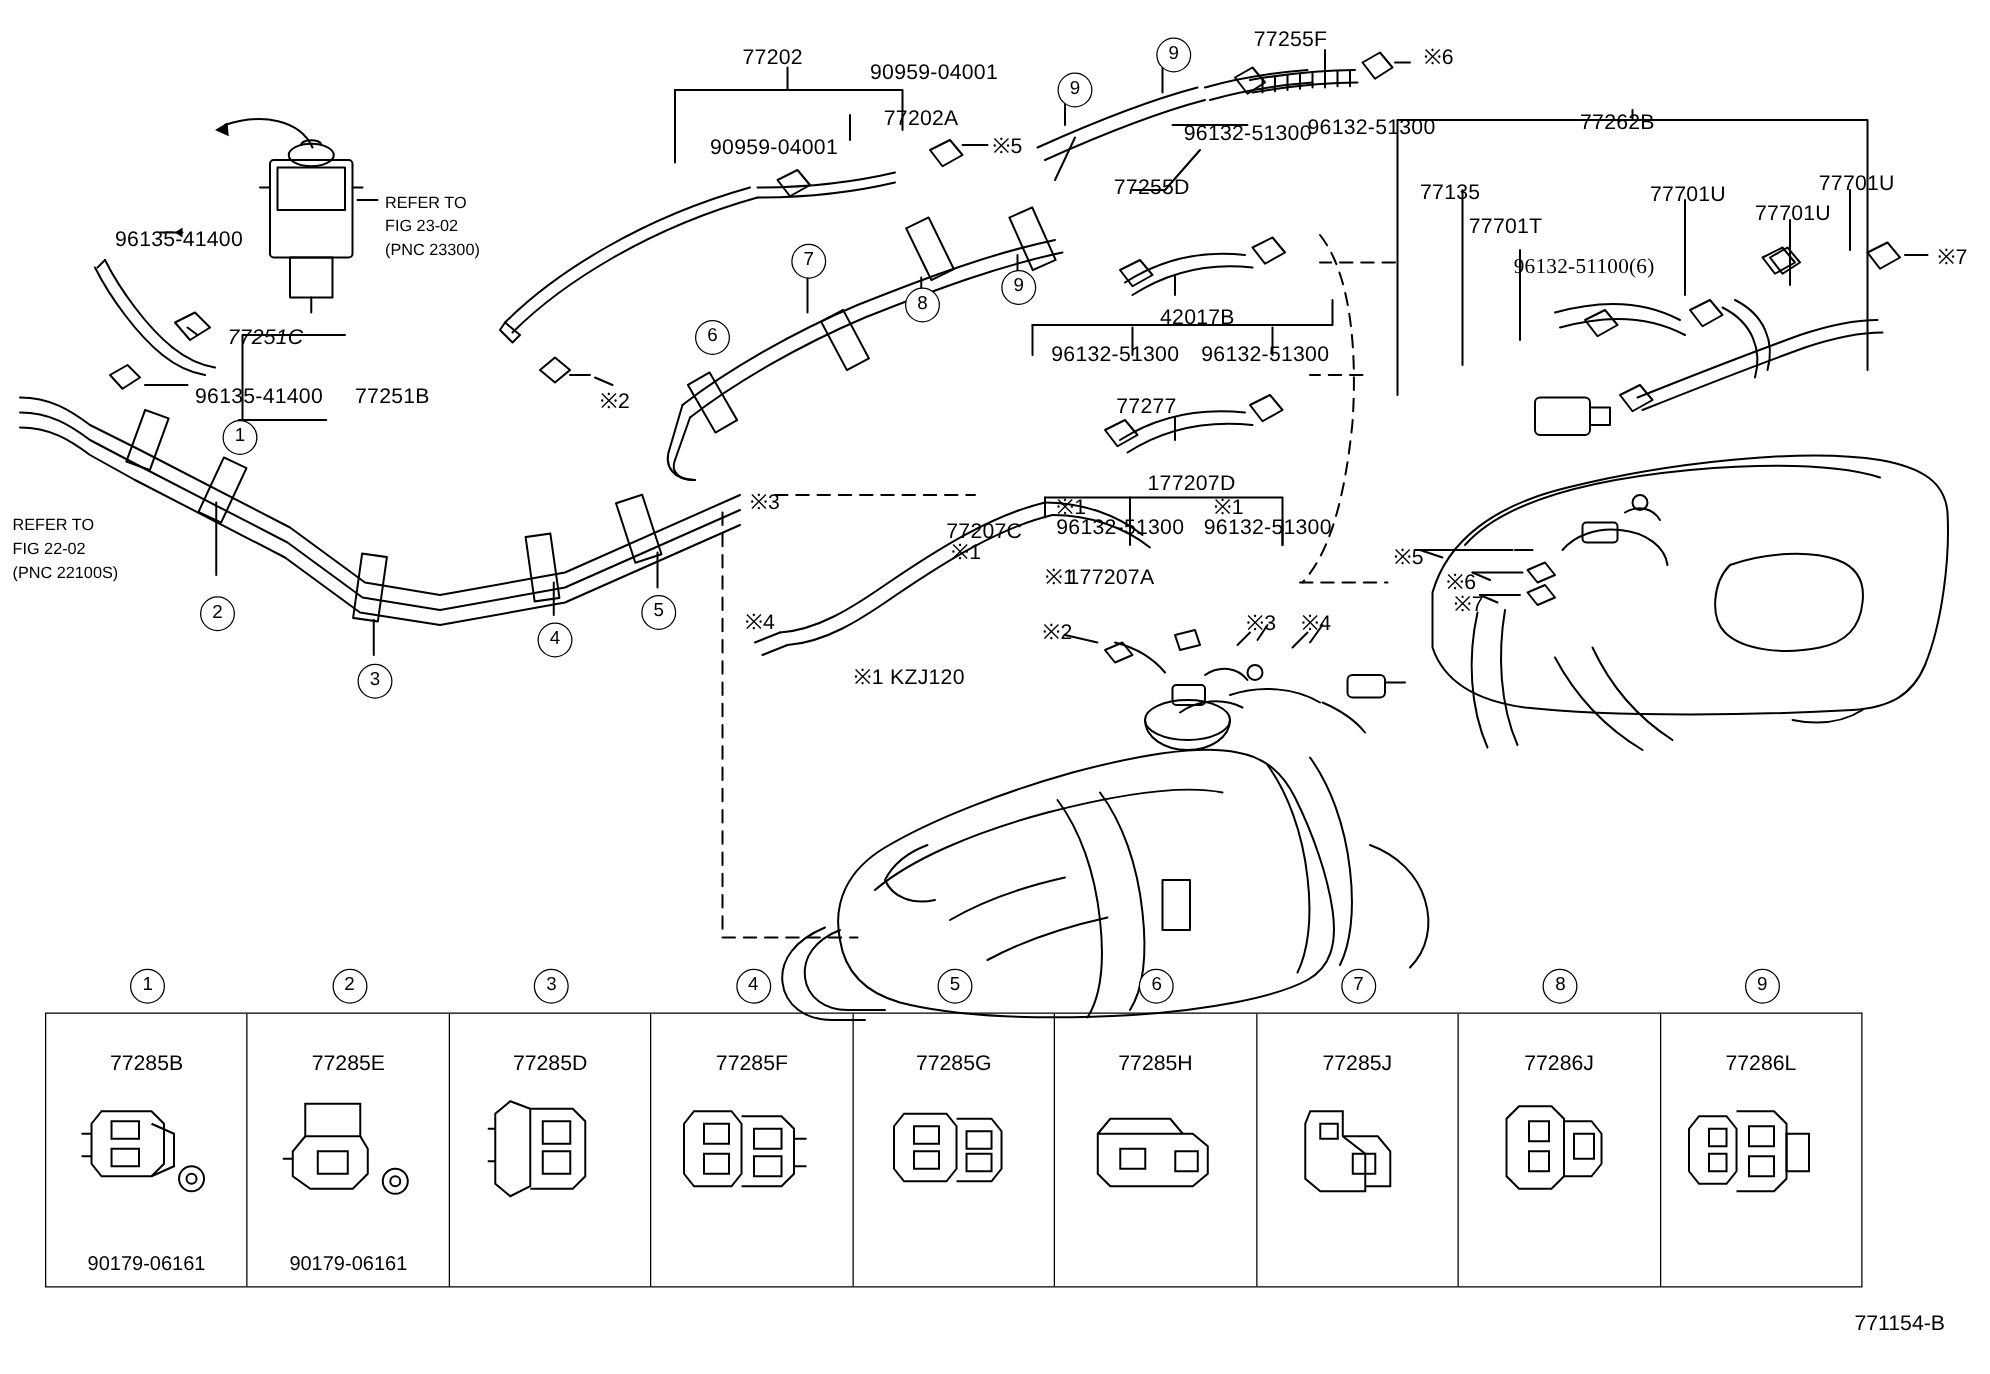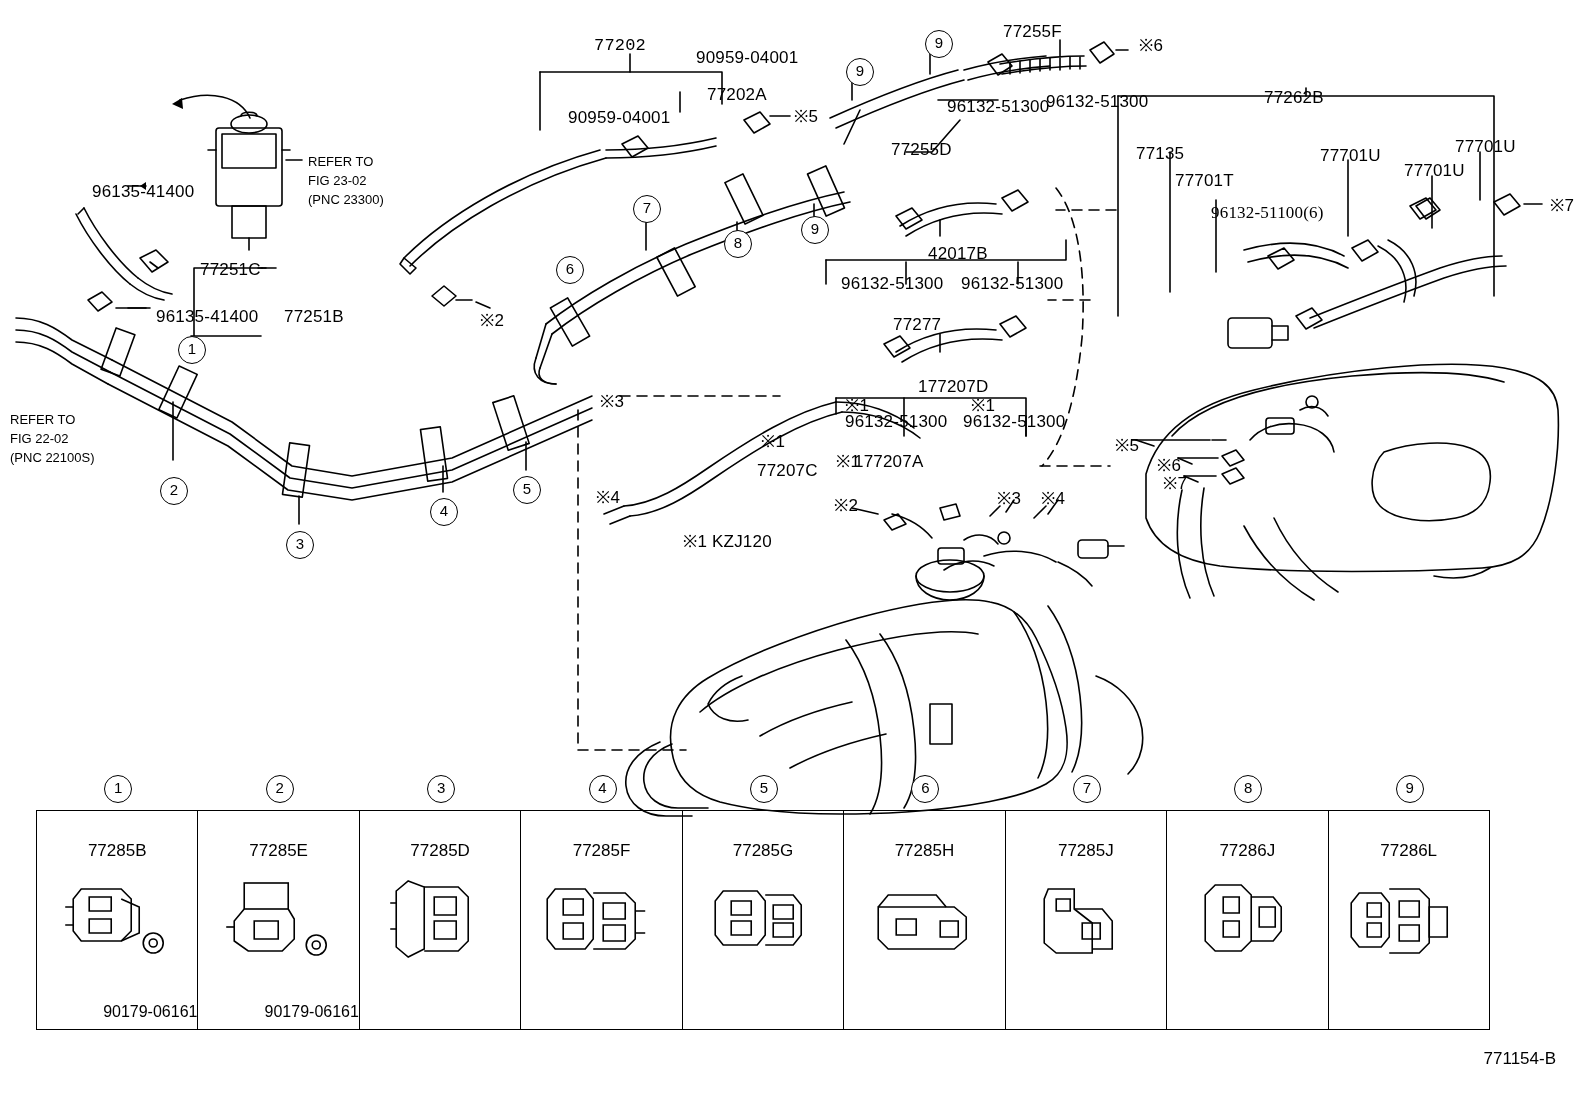--- a/index.html
+++ b/index.html
@@ -6,21 +6,21 @@
   body{width:1592px;height:1099px;position:relative;font-family:"Liberation Sans",sans-serif;color:#000;overflow:hidden;}
   .diagram{position:absolute;left:0;top:0;width:1592px;height:1099px;}
   svg.art{position:absolute;left:0;top:0;width:1592px;height:1099px;}
   .lbl{position:absolute;font-size:17px;line-height:19px;white-space:pre;letter-spacing:0.2px;}
   .num-circle{position:absolute;width:26px;height:26px;border:1.6px solid #000;border-radius:50%;
               font-size:15px;line-height:24px;text-align:center;background:#fff;}
   .legend{position:absolute;left:36px;top:810px;width:1452px;height:218px;border:1.8px solid #000;display:flex;}
   .legend-cell{flex:1;border-right:1.6px solid #000;position:relative;}
   .legend-cell:last-child{border-right:none;}
   .legend-pn{position:absolute;top:30px;left:0;width:100%;text-align:center;font-size:17px;}
-  .legend-sub{position:absolute;bottom:8px;left:0;width:100%;text-align:right;font-size:16px;}
+  .legend-sub{position:absolute;bottom:8px;left:0;width:100%;text-align:center;font-size:16px;}
   .legend-circ{position:absolute;top:-36px;width:26px;height:26px;border:1.6px solid #000;border-radius:50%;
                font-size:15px;line-height:24px;text-align:center;background:#fff;left:50%;margin-left:-13px;}
   .legend-art{position:absolute;left:0;top:52px;width:100%;height:110px;}
   .figno{position:absolute;right:36px;bottom:30px;font-size:17px;}
   .ref{position:absolute;font-size:13px;line-height:19px;white-space:pre;}
 </style>
 </head>
 <body>
 
 <div class="diagram">
@@ -320,52 +320,52 @@
     </g>
   </svg>
 
   <div class="ref" style="left:308px;top:152px;">REFER TO
 FIG 23-02
 (PNC 23300)</div>
   <div class="ref" style="left:10px;top:410px;">REFER TO
 FIG 22-02
 (PNC 22100S)</div>
 
-  <div class="lbl" style="left:594px;top:36px;font-family:Liberation Mono, monospace;">77202</div>
+  <div class="lbl" style="left:594px;top:36px;">77202</div>
   <div class="lbl" style="left:696px;top:48px;">90959-04001</div>
   <div class="lbl" style="left:664px;top:85px;margin-left:43px;">77202A</div>
   <div class="lbl" style="left:568px;top:108px;">90959-04001</div>
   <div class="lbl" style="left:794px;top:107px;">※5</div>
   <div class="lbl" style="left:1003px;top:22px;">77255F</div>
   <div class="lbl" style="left:1139px;top:36px;">※6</div>
   <div class="lbl" style="left:1046px;top:92px;">96132-51300</div>
   <div class="lbl" style="left:947px;top:97px;">96132-51300</div>
   <div class="lbl" style="left:891px;top:140px;">77255D</div>
   <div class="lbl" style="left:1264px;top:88px;">77262B</div>
   <div class="lbl" style="left:1136px;top:144px;">77135</div>
   <div class="lbl" style="left:1175px;top:171px;">77701T</div>
   <div class="lbl" style="left:1320px;top:146px;">77701U</div>
   <div class="lbl" style="left:1404px;top:161px;">77701U</div>
   <div class="lbl" style="left:1455px;top:137px;">77701U</div>
   <div class="lbl" style="left:1550px;top:196px;">※7</div>
   <div class="lbl" style="left:1211px;top:203px;font-family:Liberation Serif, serif;">96132-51100(6)</div>
   <div class="lbl" style="left:92px;top:182px;">96135-41400</div>
-  <div class="lbl" style="left:200px;top:260px;">77251C</div>
+  <div class="lbl" style="left:182px;top:260px;font-style:italic;">77251C</div>
   <div class="lbl" style="left:156px;top:307px;">96135-41400</div>
   <div class="lbl" style="left:284px;top:307px;">77251B</div>
   <div class="lbl" style="left:480px;top:311px;">※2</div>
   <div class="lbl" style="left:928px;top:244px;">42017B</div>
   <div class="lbl" style="left:841px;top:274px;">96132-51300</div>
   <div class="lbl" style="left:961px;top:274px;">96132-51300</div>
   <div class="lbl" style="left:893px;top:315px;">77277</div>
   <div class="lbl" style="left:600px;top:392px;">※3</div>
   <div class="lbl" style="left:845px;top:396px;">※1</div>
   <div class="lbl" style="left:918px;top:377px;">177207D</div>
   <div class="lbl" style="left:971px;top:396px;">※1</div>
-  <div class="lbl" style="left:757px;top:415px;margin-top:46px;">77207C</div>
+  <div class="lbl" style="left:757px;top:415px;">77207C</div>
   <div class="lbl" style="left:845px;top:412px;">96132-51300</div>
   <div class="lbl" style="left:963px;top:412px;">96132-51300</div>
   <div class="lbl" style="left:761px;top:432px;">※1</div>
   <div class="lbl" style="left:836px;top:452px;">※1</div>
   <div class="lbl" style="left:854px;top:452px;">177207A</div>
   <div class="lbl" style="left:596px;top:488px;">※4</div>
   <div class="lbl" style="left:834px;top:496px;">※2</div>
   <div class="lbl" style="left:997px;top:489px;">※3</div>
   <div class="lbl" style="left:1041px;top:489px;">※4</div>
   <div class="lbl" style="left:1115px;top:436px;">※5</div>

